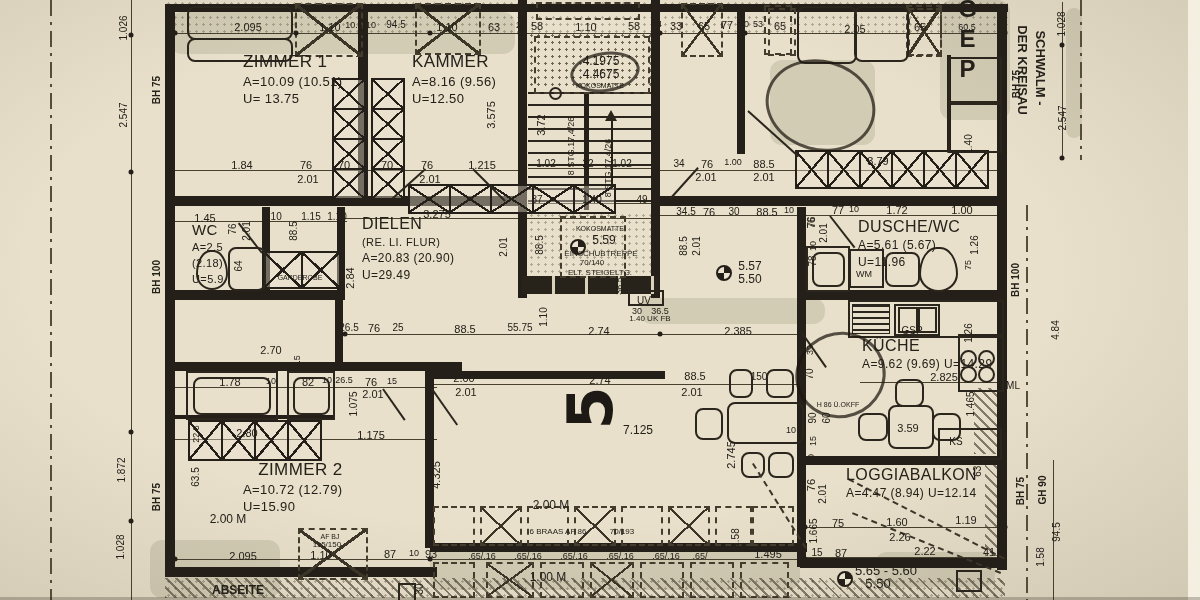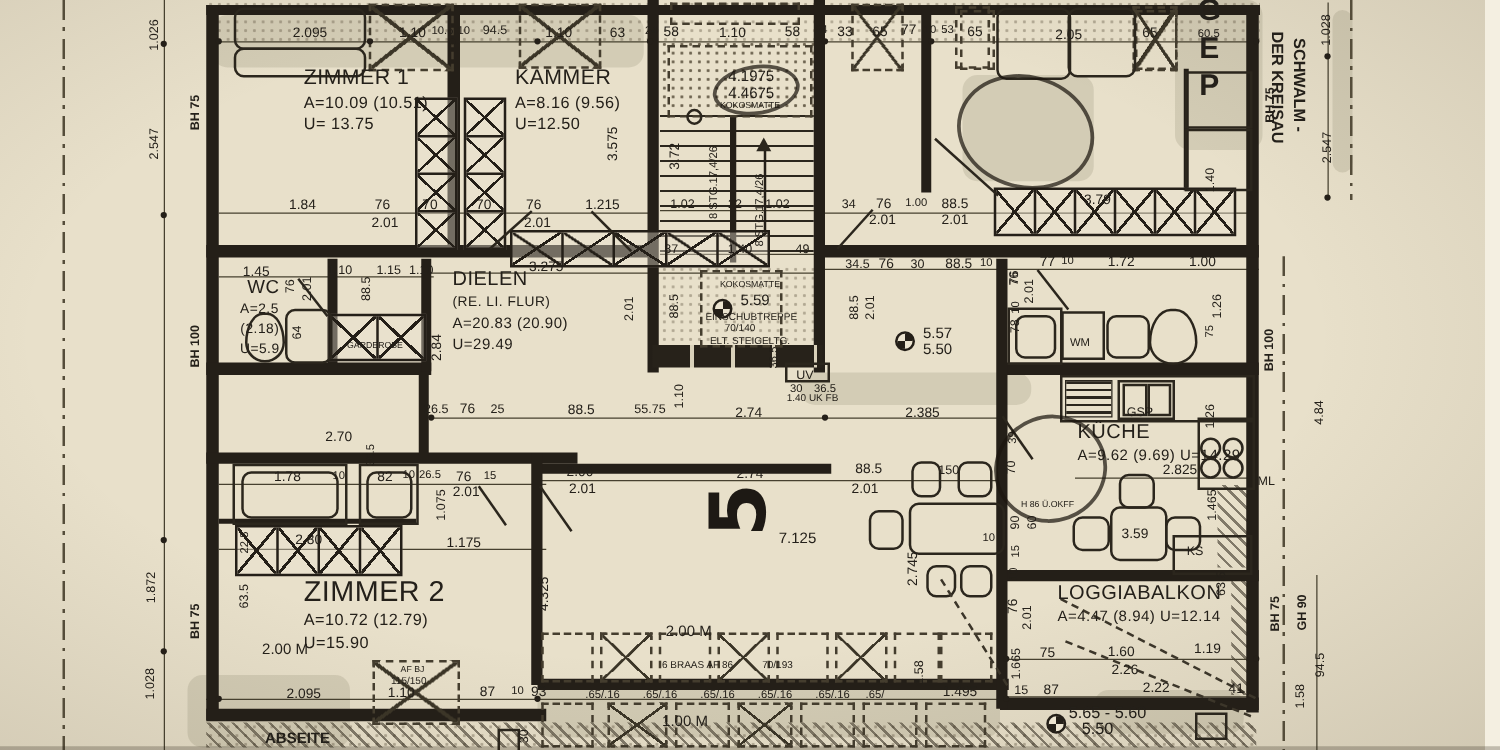--- a/index.html
+++ b/index.html
@@ -469,37 +469,42 @@
         <div style="font-size: 17px;">ZIMMER 1</div>
         <div style="font-size: 13px;">A=10.09 (10.51)</div>
         <div style="font-size: 13px;">U= 13.75</div>
       </div>
       <div class="room" style="left: 412px; top: 52px;">
         <div style="font-size: 17px;">KAMMER</div>
         <div style="font-size: 13px;">A=8.16 (9.56)</div>
         <div style="font-size: 13px;">U=12.50</div>
       </div>
       <div class="room" style="left: 192px; top: 221px;">
-        <div style="font-size: 15px; text-align: right;">WC</div>
+        <div style="font-size: 15px;">WC</div>
         <div style="font-size: 11px;">A=2.5</div>
-        <div style="font-size: 11px; text-align: center;">(2.18)</div>
+        <div style="font-size: 11px;">(2.18)</div>
         <div style="font-size: 11px;">U=5.9</div>
       </div>
       <div class="room" style="left: 362px; top: 215px;">
         <div style="font-size: 16px;">DIELEN</div>
         <div style="font-size: 11px;">(RE. LI. FLUR)</div>
         <div style="font-size: 12px;">A=20.83 (20.90)</div>
         <div style="font-size: 12px;">U=29.49</div>
       </div>
+      <div class="room" style="left: 858px; top: 218px;">
+        <div style="font-size: 16px;">DUSCHE/WC</div>
+        <div style="font-size: 12px;">A=5.61 (5.67)</div>
+        <div style="font-size: 12px;">U=11.96</div>
+      </div>
       <div class="room" style="left: 862px; top: 337px;">
         <div style="font-size: 16px;">KÜCHE</div>
         <div style="font-size: 12px;">A=9.62 (9.69) U=14.29</div>
       </div>
       <div class="room" style="left: 243px; top: 460px;">
-        <div style="font-size: 23px;">ZIMMER 2</div>
+        <div style="font-size: 17px; text-align: right;">ZIMMER 2</div>
         <div style="font-size: 13px;">A=10.72 (12.79)</div>
         <div style="font-size: 13px;">U=15.90</div>
       </div>
       <div class="room" style="left: 846px; top: 466px;">
         <div style="font-size: 16px;">LOGGIABALKON</div>
         <div style="font-size: 12px;">A=4.47 (8.94) U=12.14</div>
       </div>
     </div>
   <div class="edge-r"></div>
   <div class="edge-b"></div>

